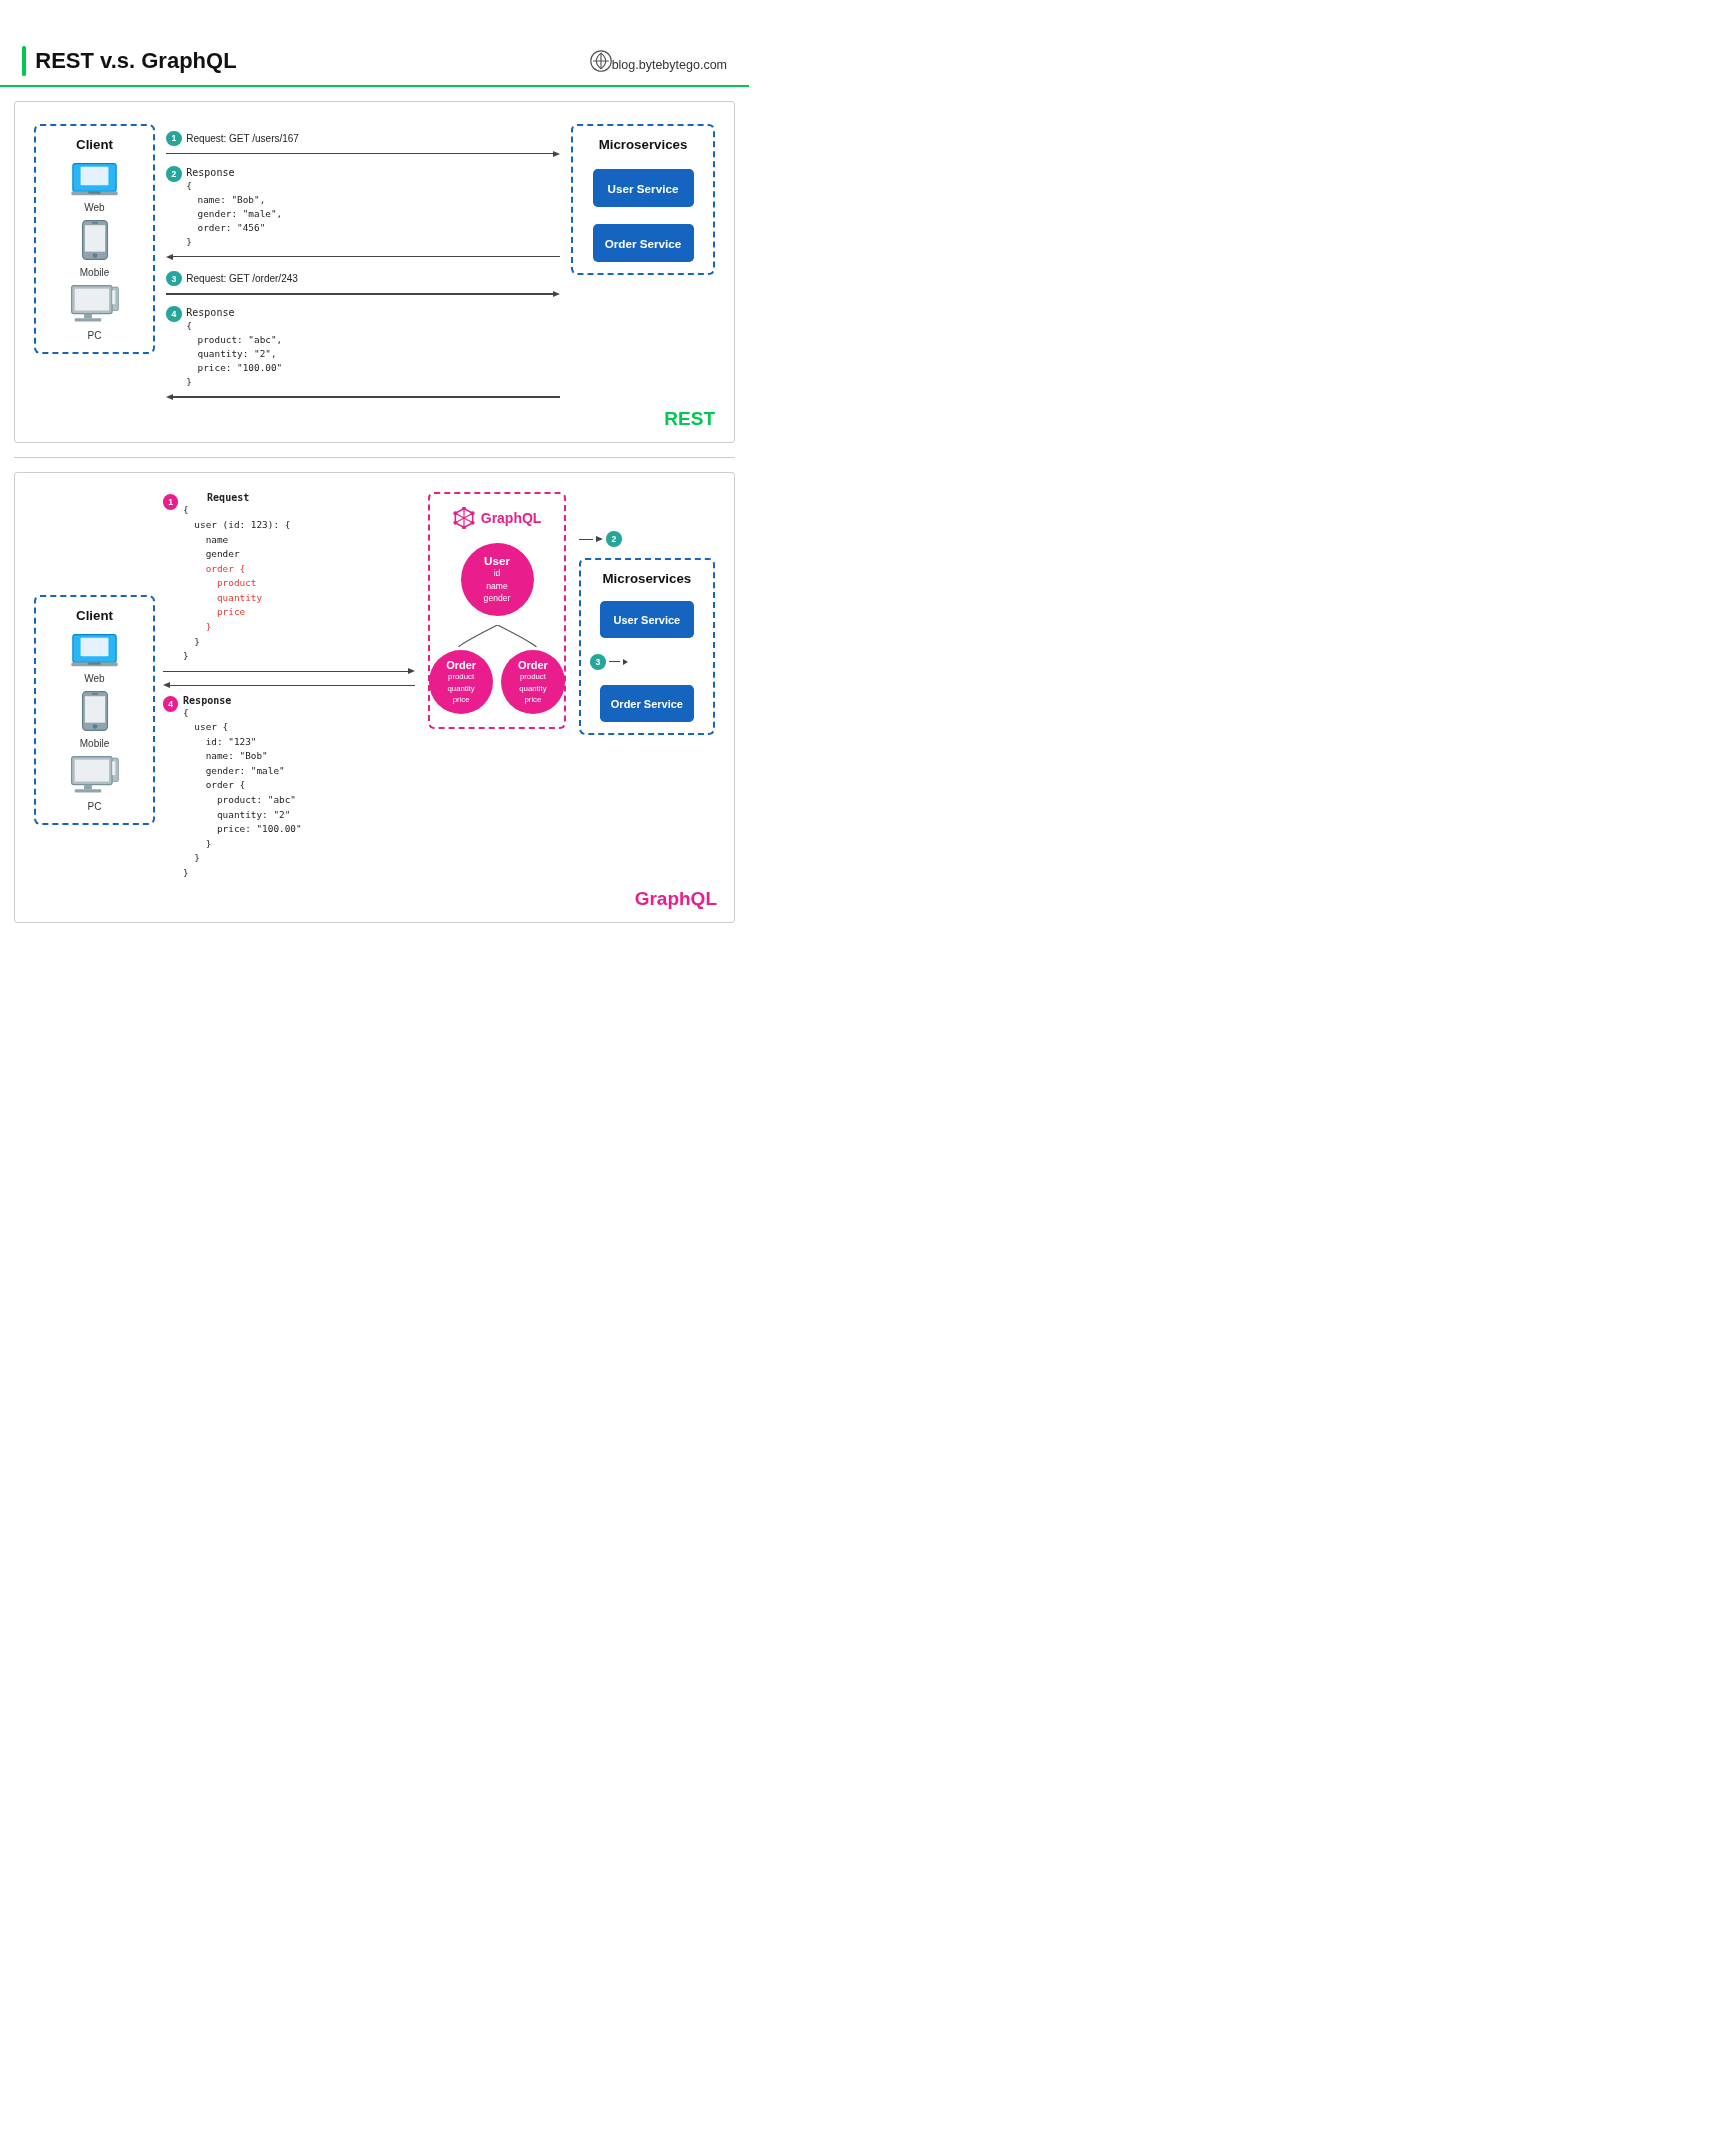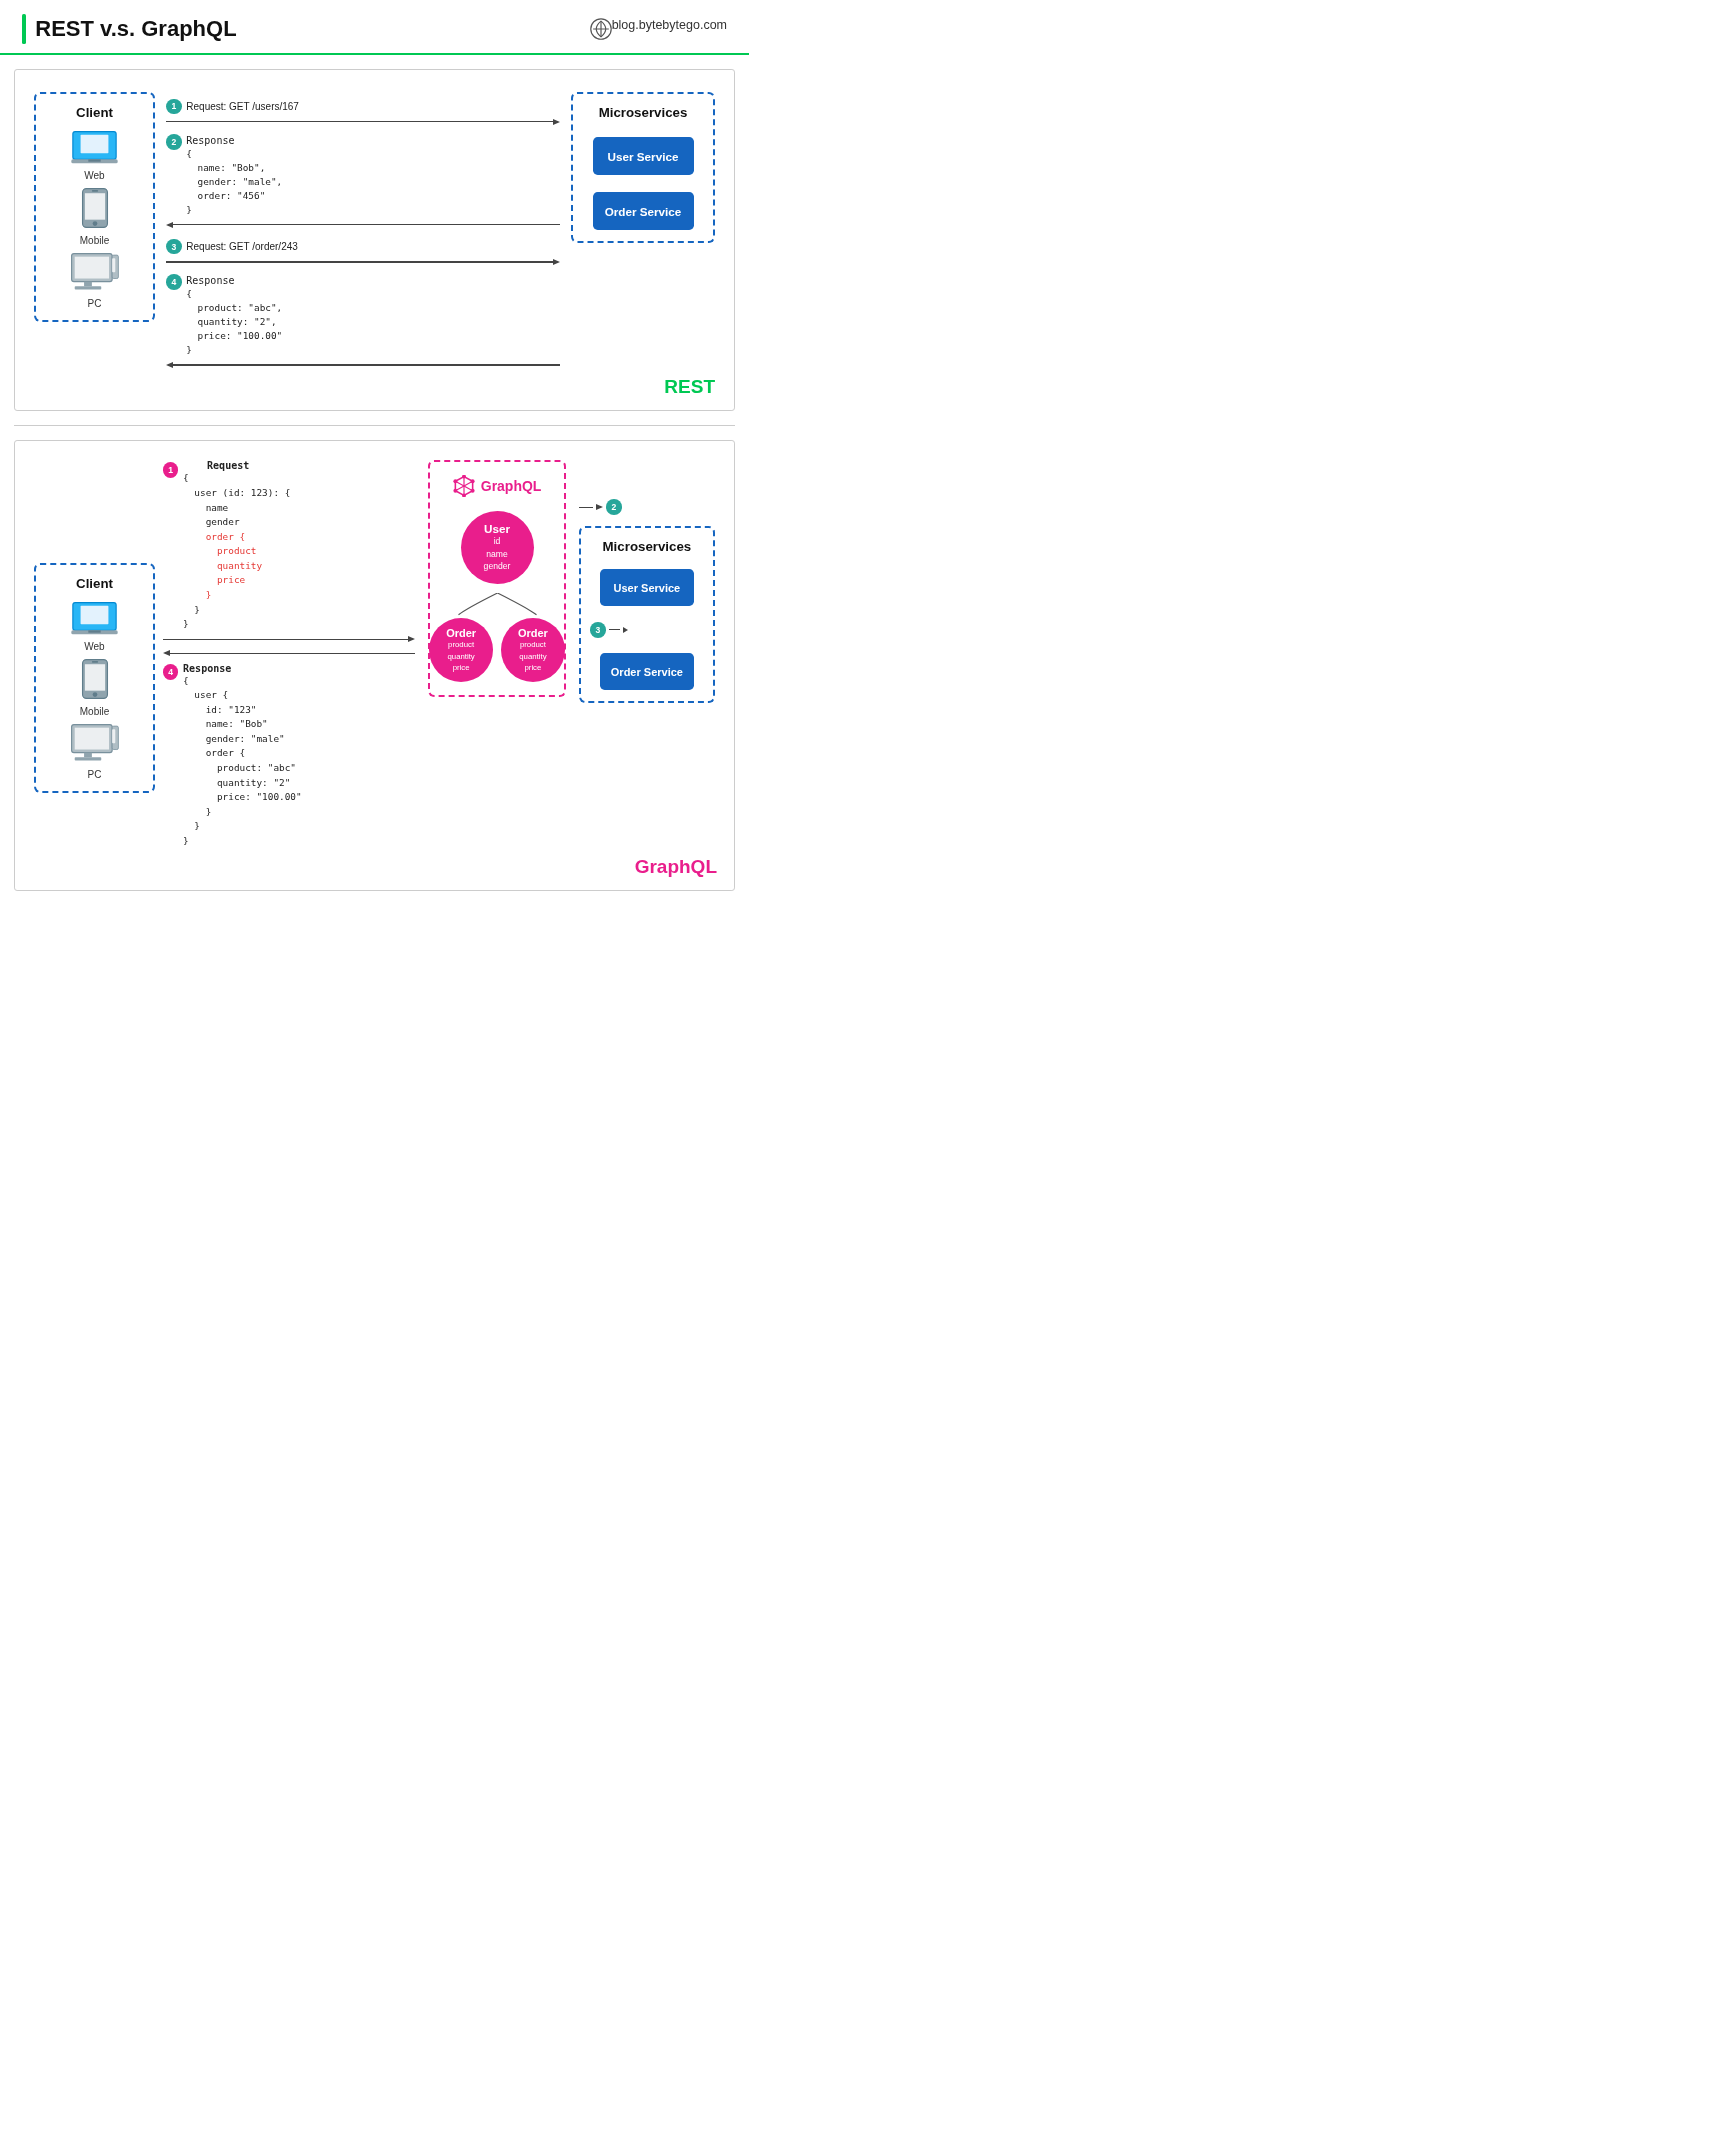--- a/index.html
+++ b/index.html
@@ -7,26 +7,26 @@
       font-family: -apple-system, BlinkMacSystemFont, 'Segoe UI', Arial, sans-serif;
       background: #fff;
       width: 749px;
       min-height: 936px;
     }
 
   </style>
 </head>
 <body>
 
-<div style="display:flex;align-items:center;justify-content:space-between;padding:14px 22px 9.4px 22px;border-bottom:2.3px solid #00c853;">
+<div style="display:flex;align-items:center;justify-content:space-between;padding:14px 22px 9.4px 22px;border-bottom:2.3px solid #00c853;margin-top:32px;">
   <div style="display:flex;align-items:center;gap:9.4px;">
     <div style="width:3.9px;height:30px;background:#00c853;border-radius:1.6px;"></div>
     <span style="font-size:22px;font-weight:700;color:#111;">REST v.s. GraphQL</span>
   </div>
-  <div style="display:flex;align-items:flex-start;gap:0;">
+  <div style="display:flex;align-items:flex-end;gap:0;">
 
     <svg width="22" height="22" viewBox="0 0 28 28">
       <circle cx="14" cy="14" r="13" fill="#fff" stroke="#555" stroke-width="1.5"></circle>
       <path d="M14 4 L14 24 M4 14 L24 14" stroke="#555" stroke-width="1.5"></path>
       <path d="M14 4 Q20 9 20 14 Q20 19 14 24 Q8 19 8 14 Q8 9 14 4Z" fill="none" stroke="#555" stroke-width="1.5"></path>
     </svg>
     <span style="font-size:12.5px;color:#333;">blog.bytebytego.com</span>
   </div>
 </div>
 

